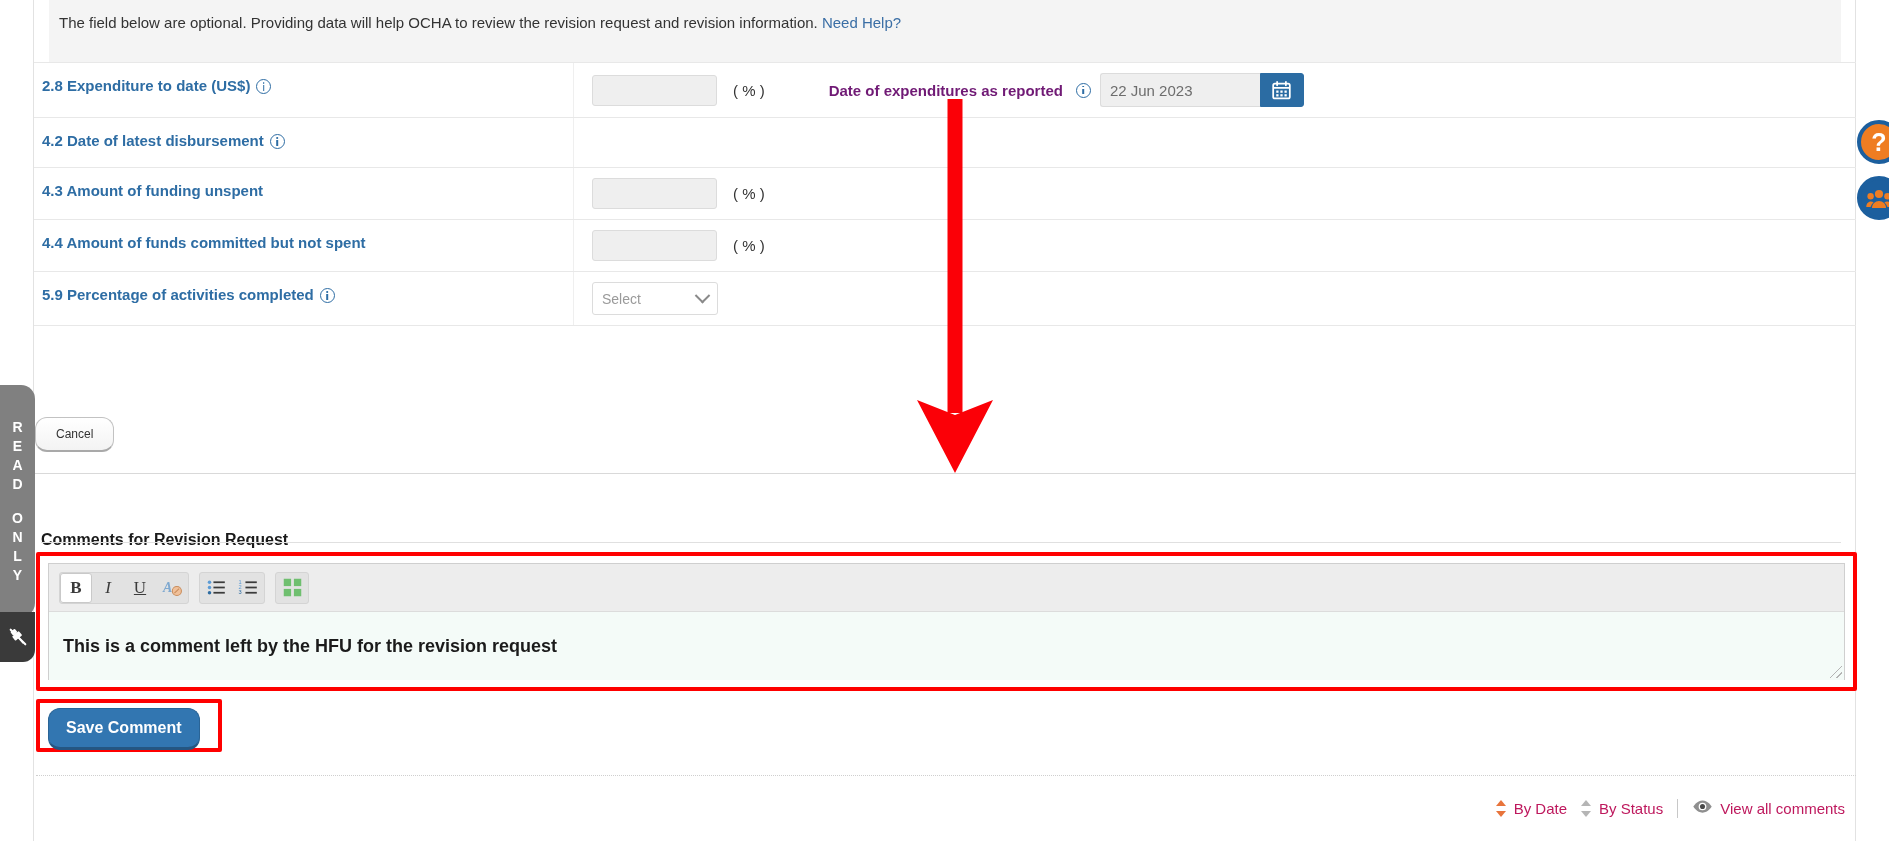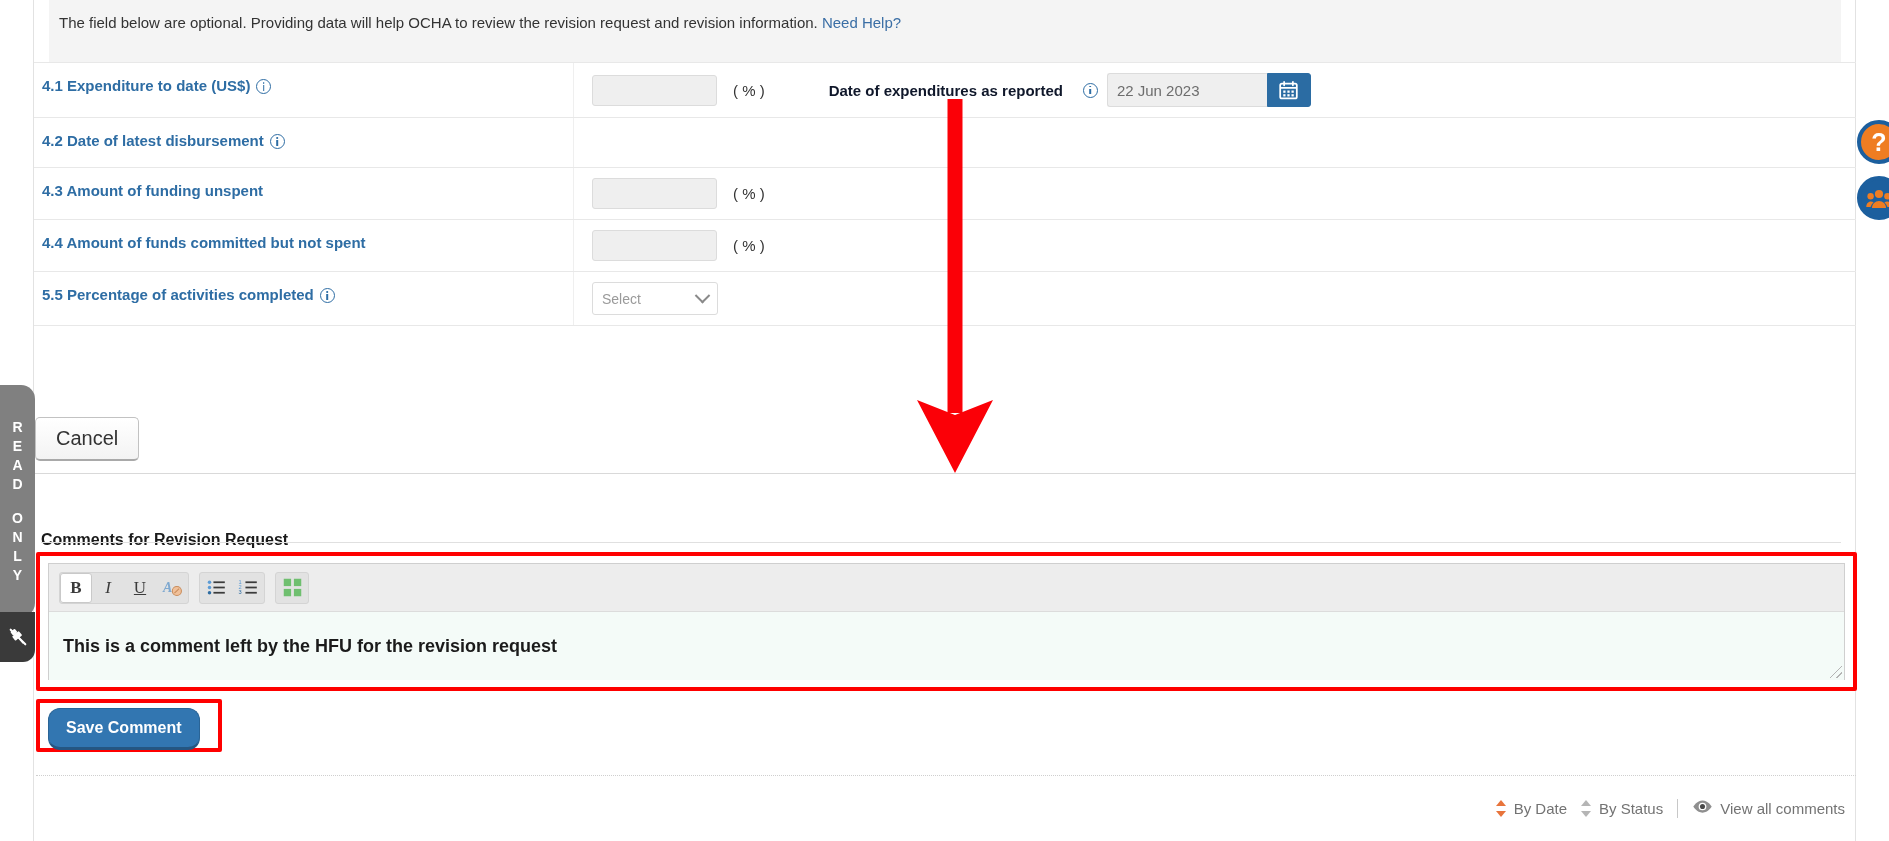--- a/index.html
+++ b/index.html
@@ -54,21 +54,21 @@
 
   .num-input {
     width:125px; height:31px; background:#efefef;
     border:1px solid #dcdcdc; border-radius:3px;
     font-family:"Liberation Sans",sans-serif; font-size:14px; padding:0 7px; color:#333;
   }
   .pct { font-size:15px; color:#333; }
   .static-val { font-size:15px; font-weight:bold; color:#1a1a1a; }
 
   .dateblock { display:flex; align-items:center; gap:9px; margin-left:48px; }
-  .date-lbl { color:#0f172a; font-weight:bold; font-size:15px; display:inline-flex; align-items:center; gap:20px; }
+  .date-lbl { color:#701a75; font-weight:bold; font-size:15px; display:inline-flex; align-items:center; gap:13px; }
   .date-group { display:flex; align-items:stretch; }
   .date-input {
     width:160px; height:34px; background:#efefef; border:1px solid #dcdcdc;
     border-right:none; border-radius:3px 0 0 3px;
     font-family:"Liberation Sans",sans-serif; font-size:15px; color:#6d6d6d; padding:0 9px;
   }
   .date-btn {
     width:44px; height:34px; background:#2b6ca3; border:1px solid #2b6ca3;
     border-radius:0 3px 3px 0; display:flex; align-items:center; justify-content:center;
     cursor:pointer;
@@ -79,23 +79,23 @@
     display:flex; align-items:center; justify-content:space-between; padding:0 9px;
     font-size:14px; color:#9a9a9a; cursor:pointer;
   }
   .chev { width:11px; height:11px; border-right:2px solid #8a8a8a; border-bottom:2px solid #8a8a8a;
           transform:rotate(45deg) translate(-2px,-2px); }
 
   
   .cancel-zone { position:absolute; left:34px; top:400px; width:1822px; height:74px; border-bottom:1px solid #d9d9d9; }
   .btn-cancel {
     position:absolute; left:1px; top:17px;
-    padding:9px 20px; font-size:20px; color:#333;
+    padding:9px 20px; font-size:12px; color:#333;
     background:linear-gradient(#ffffff,#f3f3f3);
-    border:1px solid #c2c2c2; border-bottom:2px solid #a9a9a9; border-radius:5px; cursor:pointer;
+    border:1px solid #c2c2c2; border-bottom:2px solid #a9a9a9; border-radius:12px; cursor:pointer;
     font-family:"Liberation Sans",sans-serif;
   }
 
   
   .comments-title {
     position:absolute; left:41px; top:507px; font-size:16px; font-weight:bold; color:#1a1a1a;margin-top:24px;
   }
   .comments-rule { position:absolute; left:41px; top:542px; width:1800px; height:1px; background:#e0e0e0; }
 
   
@@ -139,21 +139,21 @@
     padding:10px 17px; font-size:16px; color:#fff; font-weight:bold;
     background:#3276b1; border:1px solid #2a6496; border-bottom:3px solid #245682;
     border-radius:12px; cursor:pointer; font-family:"Liberation Sans",sans-serif;
   }
 
   .dotted-rule { position:absolute; left:36px; top:775px; width:1820px; height:0; border-top:1px dotted #cfcfcf; }
 
   
   .bottom-bar { position:absolute; right:44px; top:799px; display:flex; align-items:center; gap:14px; }
   .sortitem { display:flex; align-items:center; gap:7px; cursor:pointer; }
-  .sortitem .lbl { color:#737373; font-size:15px; }
+  .sortitem .lbl { color:#be185d; font-size:15px; }
   .sort-arrows { position:relative; width:11px; height:17px; }
   .sort-arrows i { position:absolute; left:0; width:0; height:0; border-left:5.5px solid transparent; border-right:5.5px solid transparent; }
   .sort-arrows i.up { top:0; border-bottom:6px solid #e8743b; }
   .sort-arrows i.dn { bottom:0; border-top:6px solid #e8743b; }
   .sort-arrows.grey i.up { border-bottom-color:#b5b5b5; }
   .sort-arrows.grey i.dn { border-top-color:#b5b5b5; }
   .vsep { width:1px; height:19px; background:#c8c8c8; }
 
   
   .ro-tab {
@@ -195,21 +195,21 @@
       <span>The field below are optional. Providing data will help OCHA to review the revision request and revision information.</span>
       <a class="need-help" href="#">Need Help?</a>
     </div>
   </div>
 
   <div class="form-table">
 
     <div class="frow">
       <div class="fcell-label">
         <span class="flabel">
-          <span>4.1 Expenditure to date (US$)</span>
+          <span>2.8 Expenditure to date (US$)</span>
           <span class="info-circle"></span>
         </span>
       </div>
       <div class="fcell-value">
         <input class="num-input" type="text" value="" style="">
         <span class="pct">( % )</span>
 
         <div class="dateblock">
           <span class="date-lbl">
             <span>Date of expenditures as reported</span>
@@ -265,21 +265,21 @@
       </div>
       <div class="fcell-value">
         <input class="num-input" type="text" value="" style="">
         <span class="pct">( % )</span>
       </div>
     </div>
 
     <div class="frow">
       <div class="fcell-label">
         <span class="flabel">
-          <span>5.5 Percentage of activities completed</span>
+          <span>5.9 Percentage of activities completed</span>
           <span class="info-circle"></span>
         </span>
       </div>
       <div class="fcell-value">
         <div class="select-box">
           <span>Select</span>
           <span class="chev"></span>
         </div>
       </div>
     </div>

